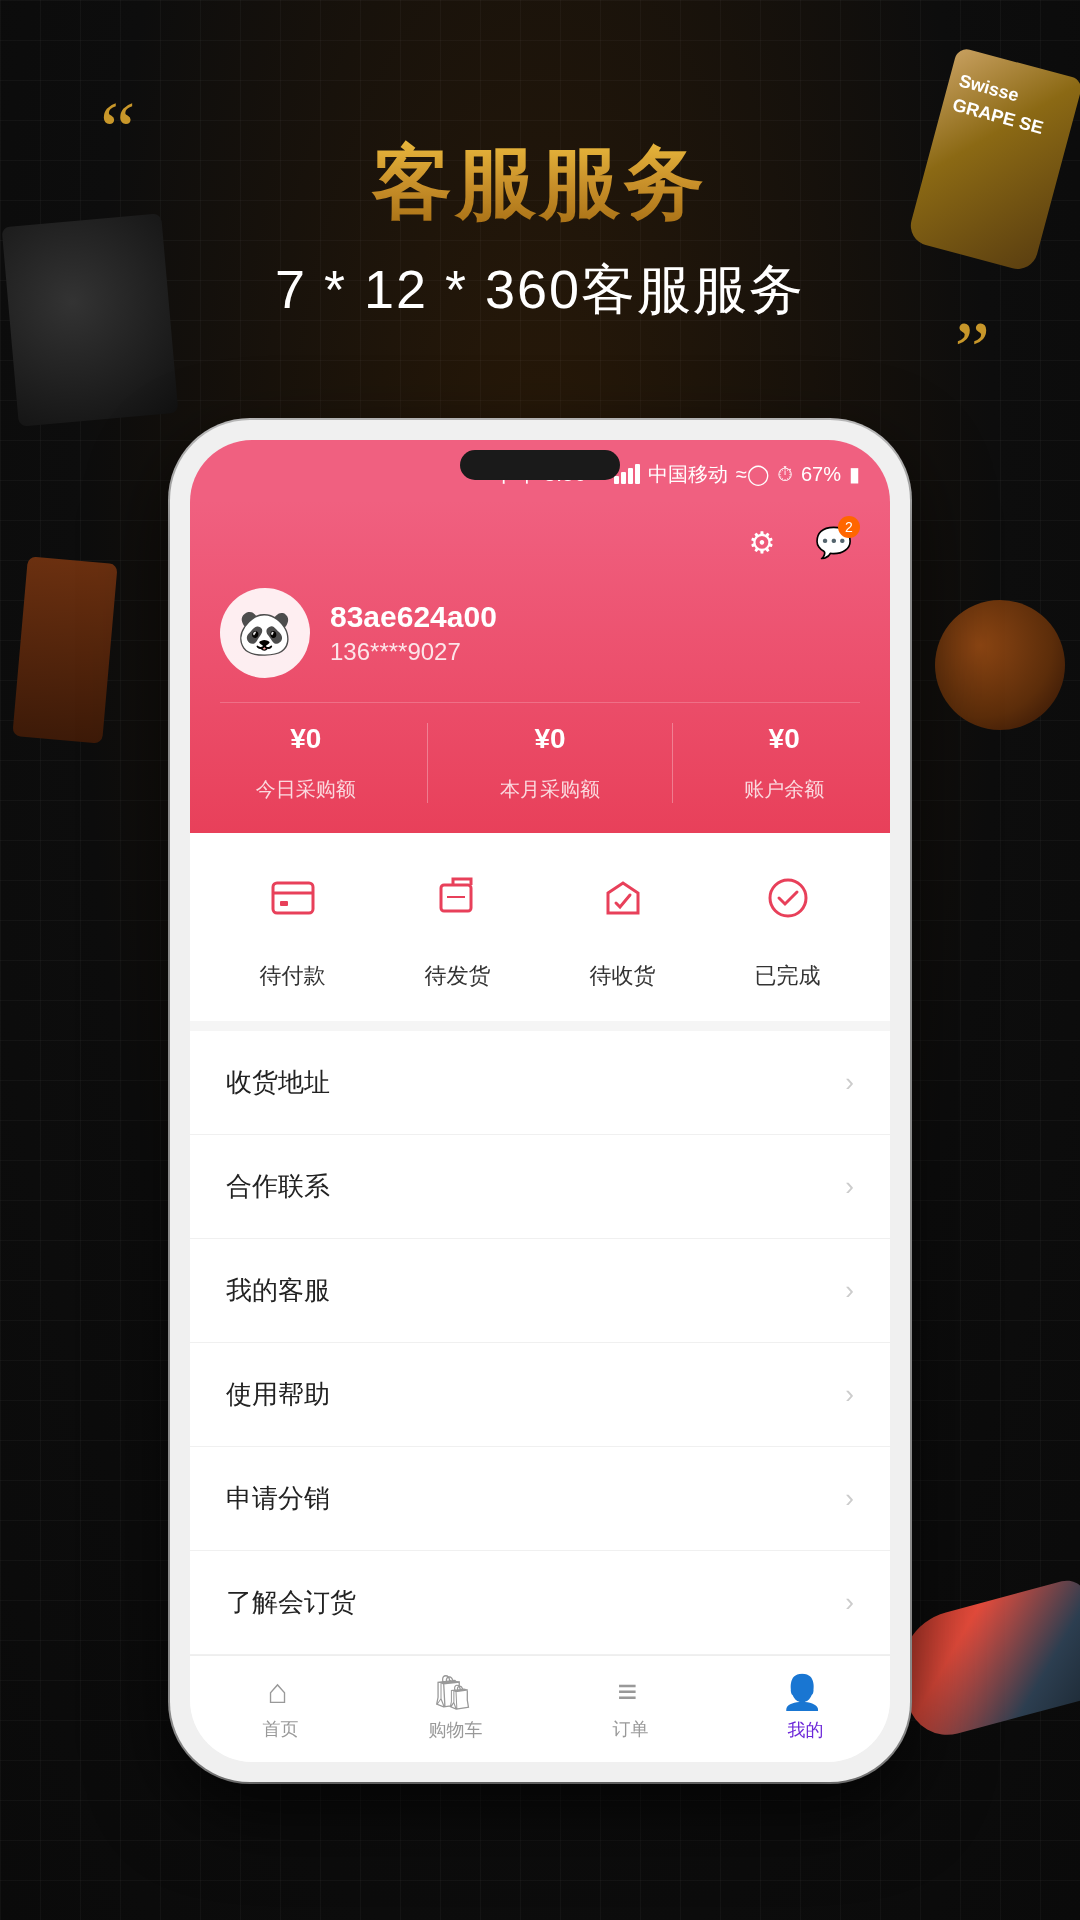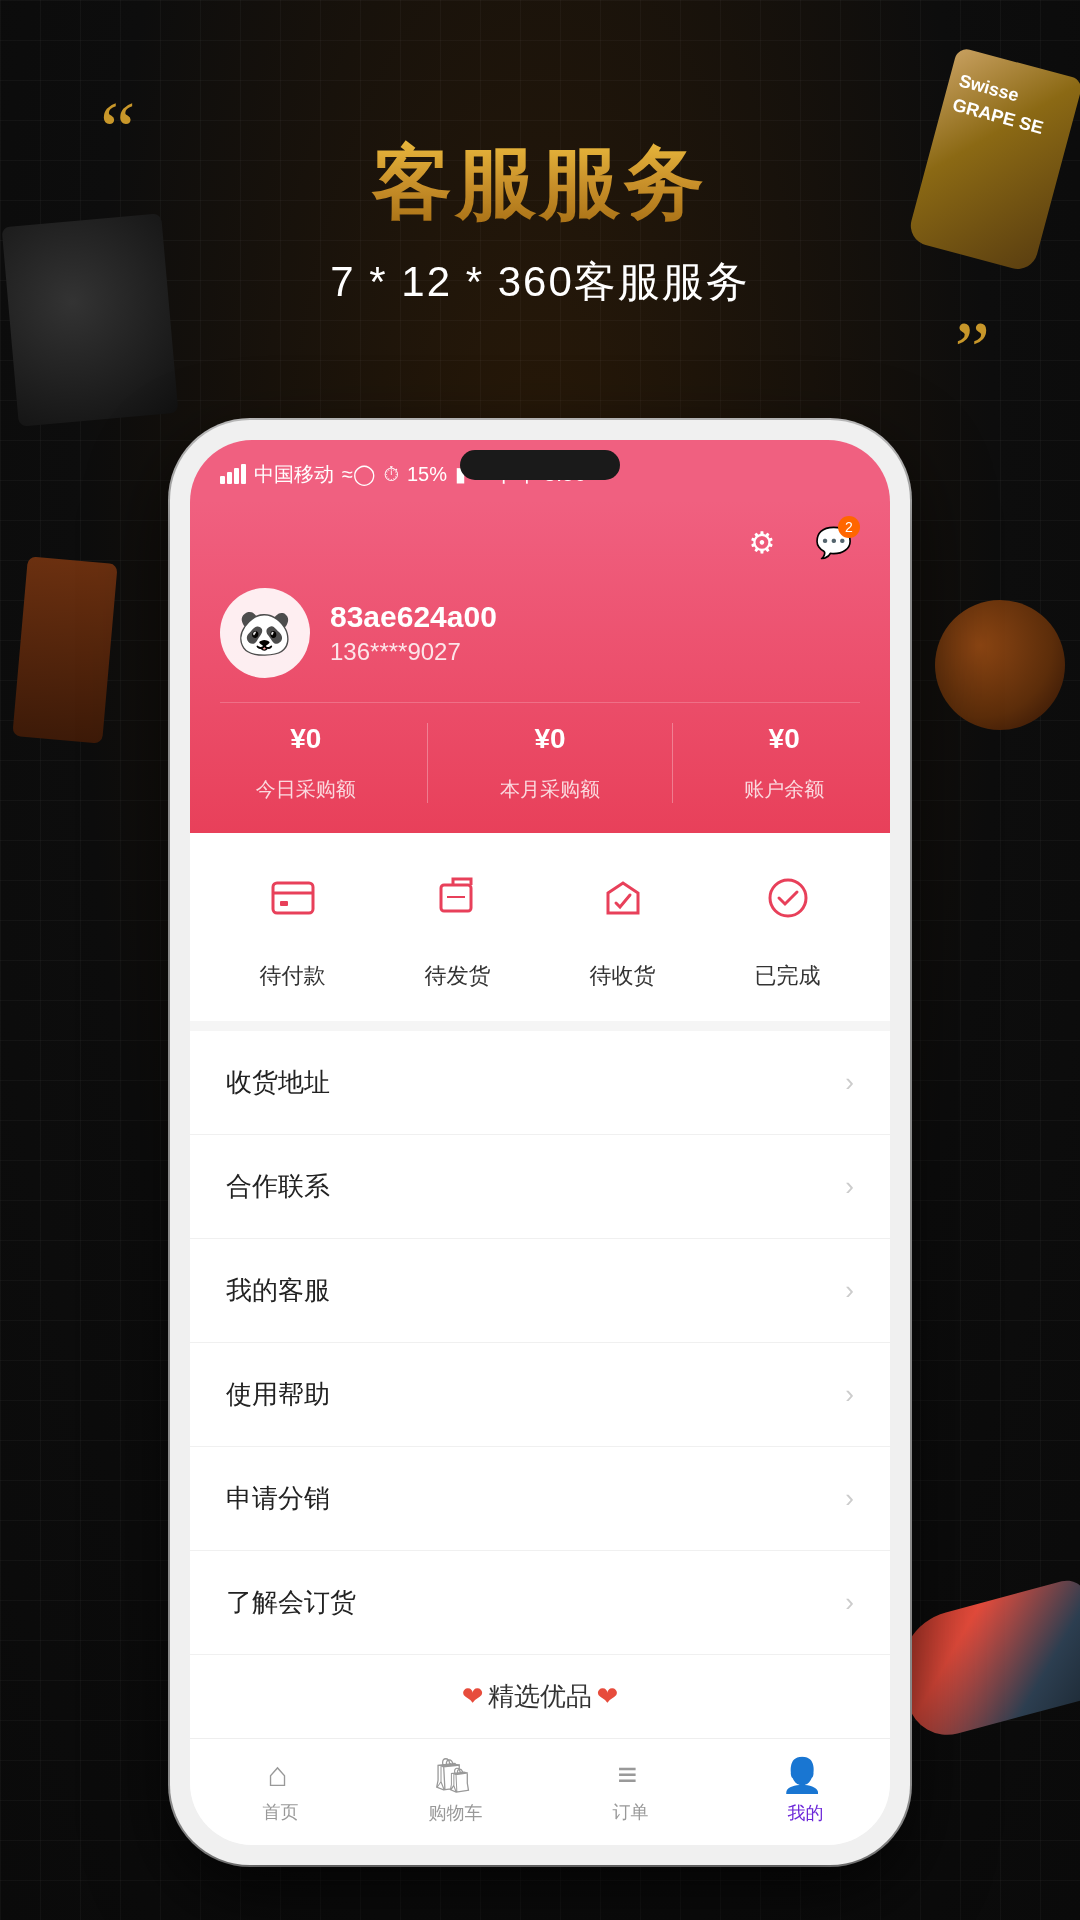--- a/index.html
+++ b/index.html
@@ -141,21 +141,21 @@
     .hero-title {
       font-size: 80px;
       font-weight: 800;
       background: linear-gradient(180deg, #f0c040 0%, #c8902a 50%, #a06810 100%);
       -webkit-background-clip: text;
       -webkit-text-fill-color: transparent;
       background-clip: text;
       letter-spacing: 4px;
     }
     .hero-subtitle {
-      font-size: 42px;
+      font-size: 54px;
       color: #ffffff;
       font-weight: 400;
       margin-top: 16px;
       letter-spacing: 2px;
     }
 
     
     .phone-wrapper {
       position: absolute;
       top: 420px;
@@ -187,21 +187,21 @@
       border-radius: 15px;
       z-index: 20;
     }
 
     
     .status-bar {
       background: #f06080;
       height: 60px;
       display: flex;
       align-items: center;
-      justify-content: flex-start;
+      justify-content: flex-end;
       padding: 0 30px;
       padding-top: 8px;
       color: white;
       font-size: 20px;
       position: relative;
     }
     .status-left { display: flex; align-items: center; gap: 8px; }
     .status-center { position: absolute; left: 50%; transform: translateX(-50%); font-size: 22px; }
     .status-right { display: flex; align-items: center; gap: 8px; }
     .signal-bars { display: flex; align-items: flex-end; gap: 2px; }
@@ -404,21 +404,21 @@
             <div class="signal-bar" style="height:16px"></div>
             <div class="signal-bar" style="height:20px"></div>
           </div>
           <span>中国移动</span>
           <span>≈</span>
         </div>
         <div class="status-center">下午 3:50</div>
         <div class="status-right">
           <span>◯</span>
           <span>⏱</span>
-          <span>15%</span>
+          <span>67%</span>
           <span>▮</span>
         </div>
       </div>
 
       <div class="app-header">
         <div class="header-icons">
           <div class="header-icon">
             <span>⚙</span>
           </div>
           <div class="header-icon" style="position:relative">
@@ -514,25 +514,20 @@
         <div class="menu-item">
           <span class="menu-item-label">申请分销</span>
           <span class="chevron">›</span>
         </div>
         <div class="menu-item">
           <span class="menu-item-label">了解会订货</span>
           <span class="chevron">›</span>
         </div>
       </div>
 
-      <div class="featured-section">
-        <span class="heart">❤</span>
-        <span class="featured-text">精选优品</span>
-        <span class="heart">❤</span>
-      </div>
 
       <div class="bottom-nav">
         <div class="nav-item">
           <span class="nav-icon">⌂</span>
           <span class="nav-label">首页</span>
         </div>
         <div class="nav-item">
           <span class="nav-icon">🛍</span>
           <span class="nav-label">购物车</span>
         </div>

